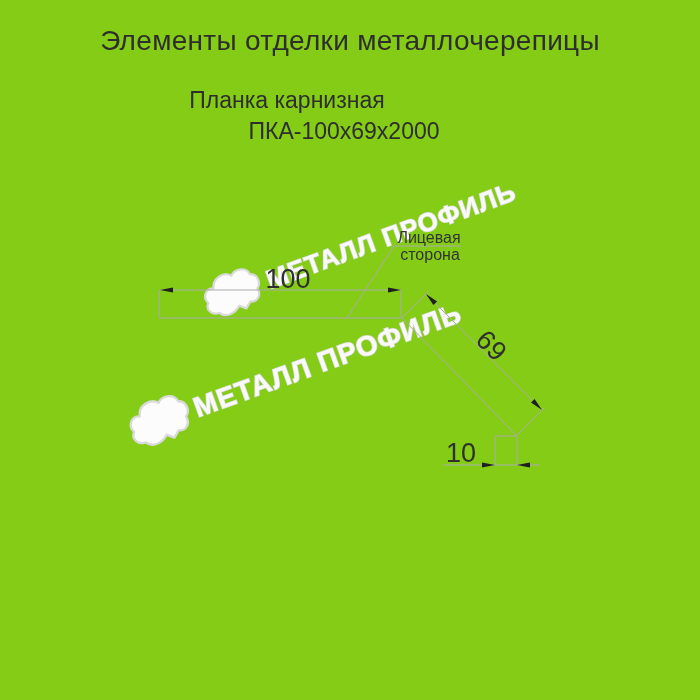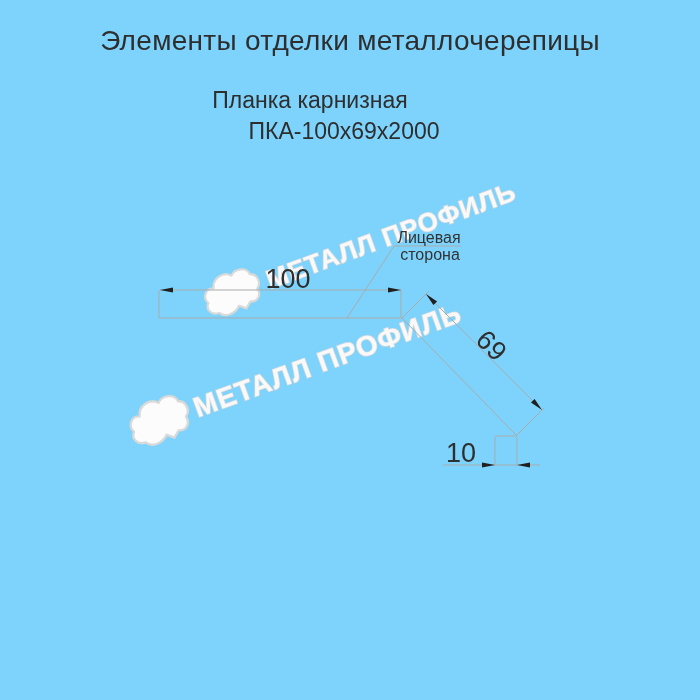--- a/index.html
+++ b/index.html
@@ -1,26 +1,26 @@
 <!DOCTYPE html>
 <html><head>
 <meta charset="utf-8">
 <style>
   html,body{margin:0;padding:0;background:#fff;}
   .stage{
-    position:relative;width:700px;height:700px;background:#7dd3fc;overflow:hidden;
+    position:relative;width:700px;height:700px;background:#84cc16;overflow:hidden;
     font-family:"Liberation Sans","DejaVu Sans",sans-serif;color:#2f2f2f;
   }
   .page-title{
     position:absolute;top:25px;left:0;width:700px;text-align:center;
     font-size:28px;font-weight:400;letter-spacing:.3px;color:#2e2e2e;
   }
   .product-name{
     position:absolute;top:87px;left:0;width:574px;text-align:center;
-    font-size:23px;font-weight:400;color:#2e2e2e;padding-left:23px;
+    font-size:23px;font-weight:400;color:#2e2e2e;
   }
   .product-model{
     position:absolute;top:118px;left:0;width:688px;text-align:center;
     font-size:23px;font-weight:400;color:#2e2e2e;
   }
   svg.drawing{position:absolute;left:0;top:0;}
   .footer{
     position:absolute;left:23px;top:650px;
     font-size:15px;line-height:17.5px;color:#2f2f2f;
   }

